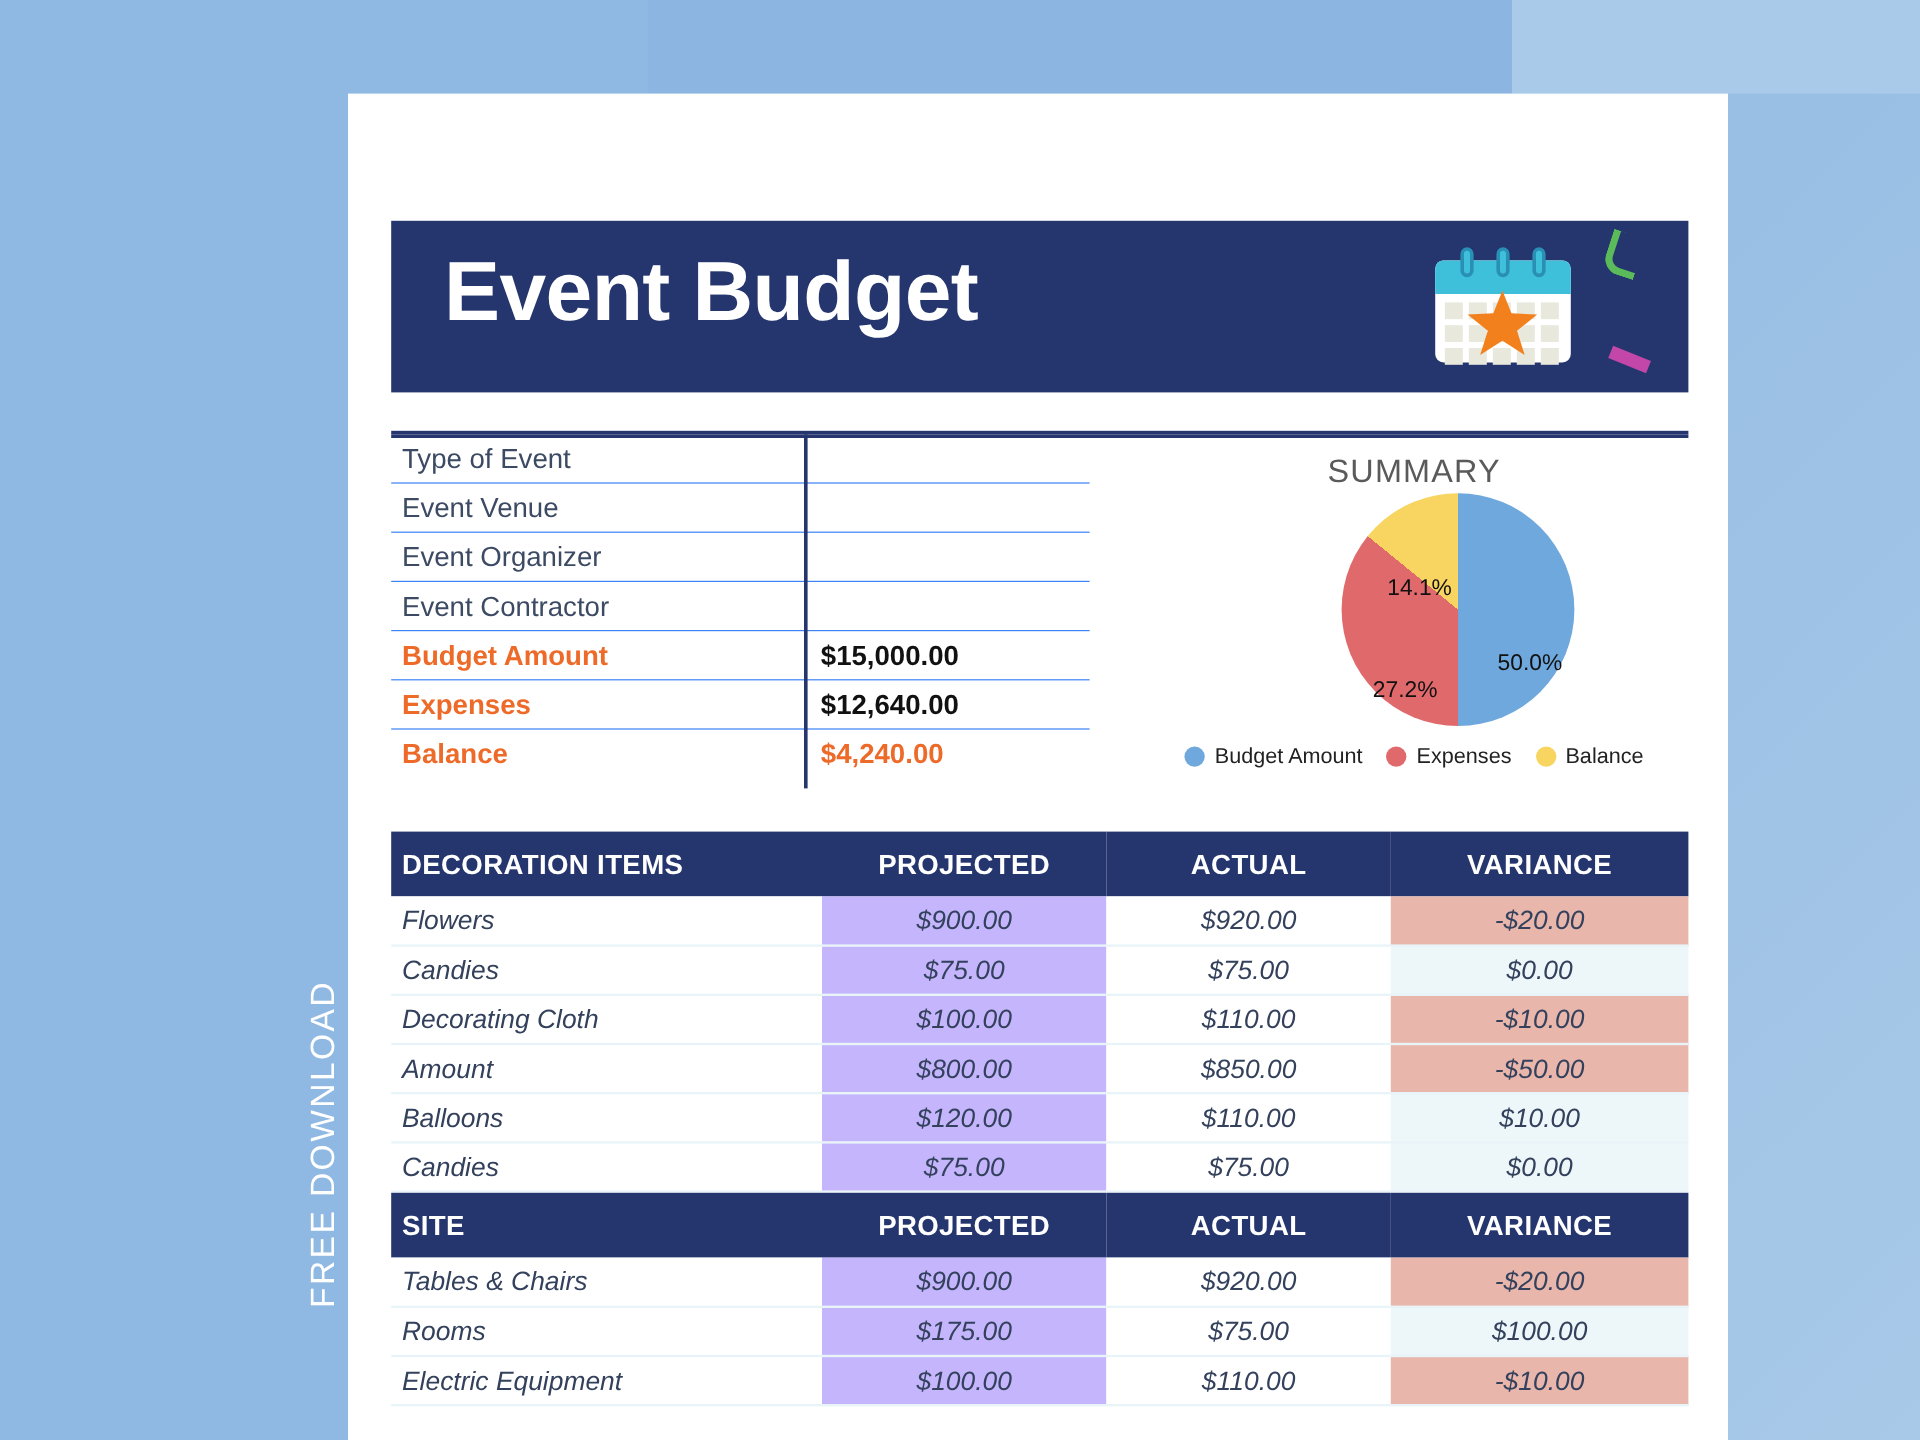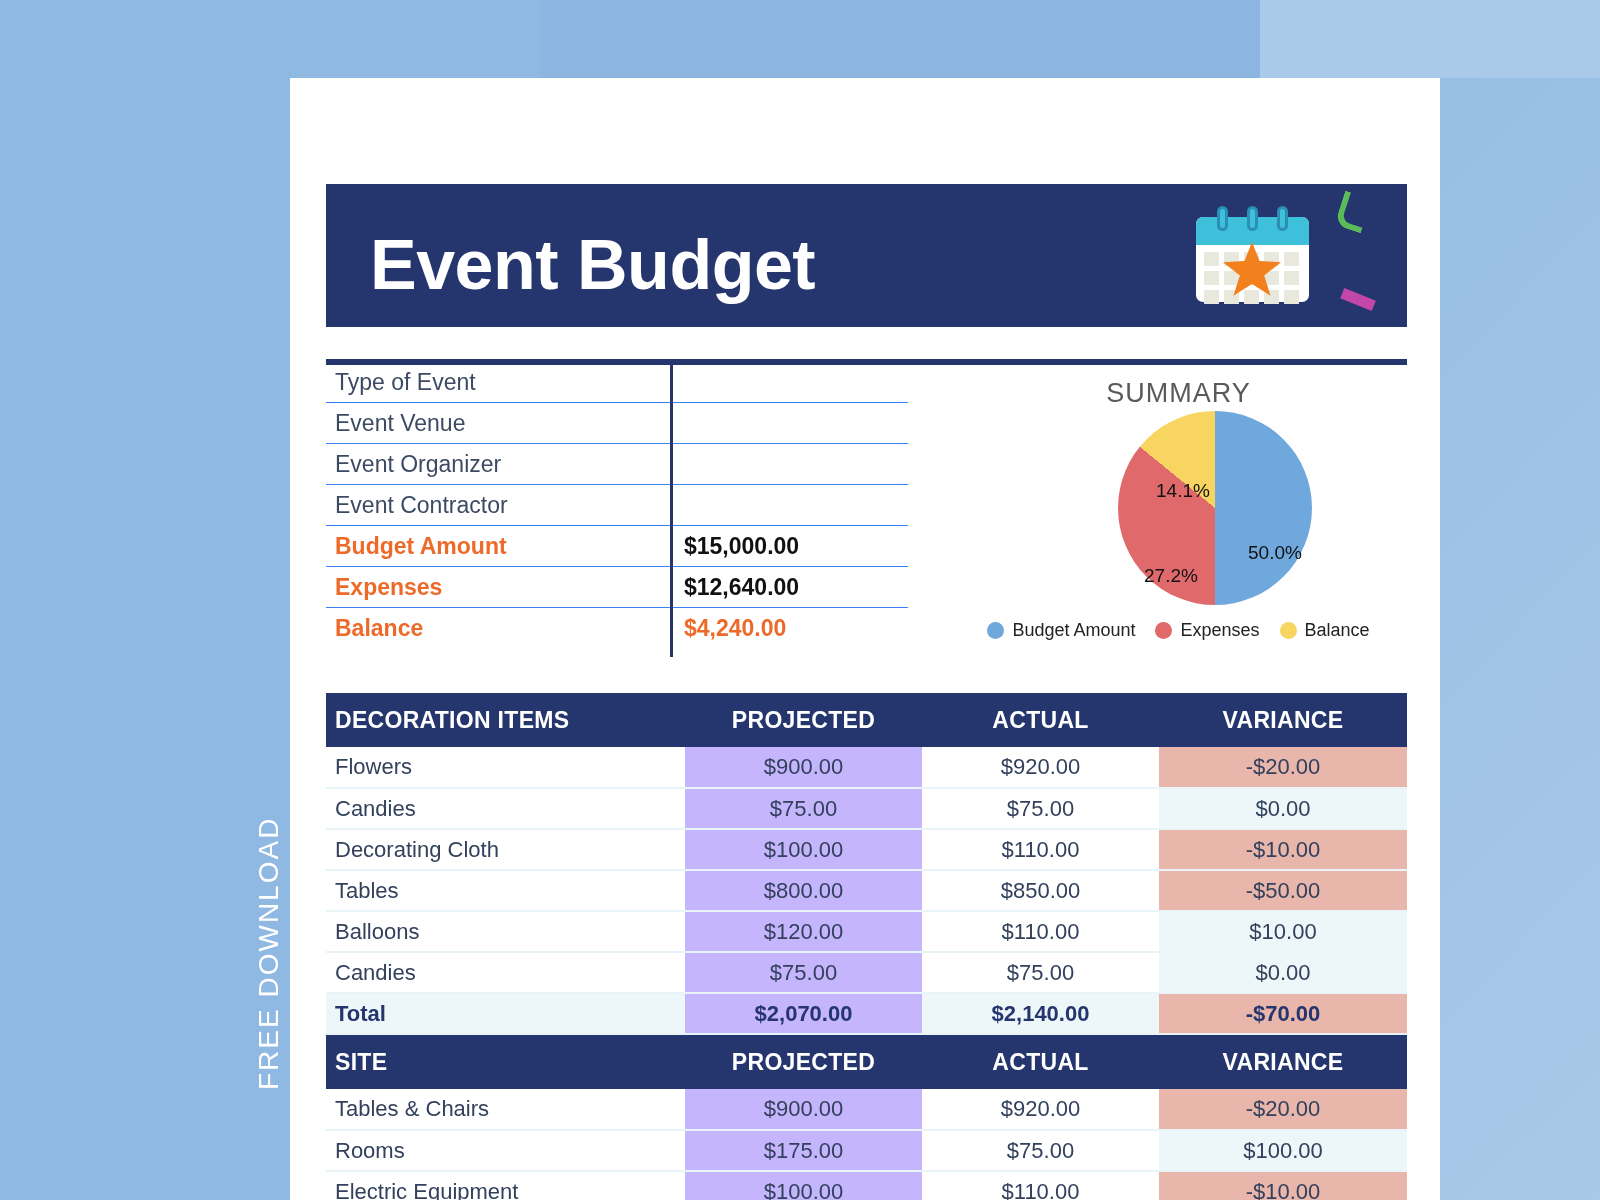--- a/index.html
+++ b/index.html
@@ -93,21 +93,21 @@
     left: 36px;
     top: 106px;
     width: 1081px;
     height: 143px;
     background: #25356e;
     overflow: hidden;
   }
   #banner-title {
     position: absolute;
     left: 44px;
-    top: 38px;
+    top: 16px;
     color: #ffffff;
     font-size: 70px;
     font-weight: 700;
     letter-spacing: -0.5px;
     line-height: 86px;
   }
 
   
   #cal {
     position: absolute;
@@ -298,20 +298,21 @@
   }
   table.budget th.hcat { text-align: left; padding-left: 9px; }
   table.budget th.hnum { text-align: center; }
 
   table.budget td {
     height: 41px;
     font-size: 22px;
     color: #33415c;
     border-bottom: 2px solid #e9f4f8;
     box-sizing: border-box;
+    font-style: italic;
   }
   td.item { text-align: left; padding-left: 9px; background: #ffffff; }
   td.proj { text-align: center; background: #c4b5fd; }
   td.act  { text-align: center; background: #ffffff; }
   td.var  { text-align: center; background: #edf6f9; }
   td.var.neg { background: #e9b6ac; }
 
   tr.total td { font-weight: 700; color: #25356e; }
   tr.total td.item { background: #edf6f9; }
   tr.total td.act { background: #edf6f9; }
@@ -452,42 +453,36 @@
             <td class="act">$75.00</td>
             <td class="var">$0.00</td>
           </tr>
           <tr>
             <td class="item">Decorating Cloth</td>
             <td class="proj">$100.00</td>
             <td class="act">$110.00</td>
             <td class="var neg">-$10.00</td>
           </tr>
           <tr>
-            <td class="item">Tables</td>
+            <td class="item">Amount</td>
             <td class="proj">$800.00</td>
             <td class="act">$850.00</td>
             <td class="var neg">-$50.00</td>
           </tr>
           <tr>
             <td class="item">Balloons</td>
             <td class="proj">$120.00</td>
             <td class="act">$110.00</td>
             <td class="var">$10.00</td>
           </tr>
           <tr>
             <td class="item">Candies</td>
             <td class="proj">$75.00</td>
             <td class="act">$75.00</td>
             <td class="var">$0.00</td>
-          </tr>
-          <tr class="total">
-            <td class="item">Total</td>
-            <td class="proj">$2,070.00</td>
-            <td class="act">$2,140.00</td>
-            <td class="var neg">-$70.00</td>
           </tr>
         </tbody>
       </table>
       <table class="budget">
         <colgroup>
           <col class="c0">
           <col class="c1">
           <col class="c2">
           <col class="c3">
         </colgroup>

